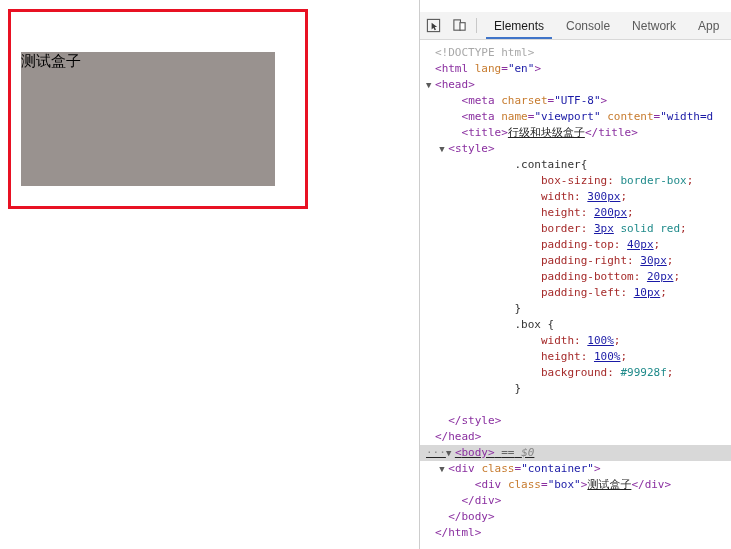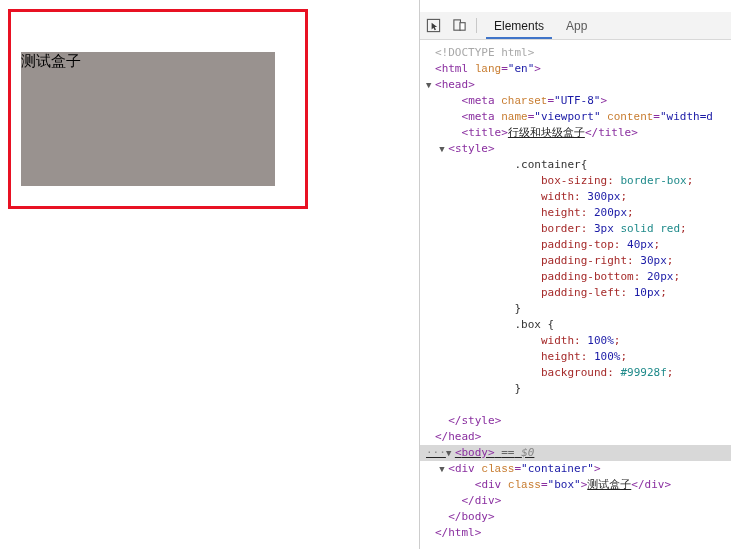--- a/index.html
+++ b/index.html
@@ -149,26 +149,26 @@
   }
   .node-row.selected {
     background: #d8d8d8;
     text-decoration: underline;
   }
 
   
   .c-doctype  { color: #a8a8a8; }
   .c-punct    { color: #8a2fa0; }
   .c-tag      { color: #8a2fa0; }
-  .c-attr     { color: #c77b2e; font-family: Liberation Mono, monospace; }
+  .c-attr     { color: #c77b2e; }
   .c-val      { color: #1a1aa6; }
   .c-text     { color: #222222; text-decoration: underline; }
   .c-sel      { color: #333333; text-align: right; }
   .c-prop     { color: #a52a2a; }
-  .c-num      { color: #1a1aa6; }
+  .c-num      { color: #1a1aa6; text-decoration: underline; }
   .c-kw       { color: #1f8a8a; }
   .c-semi     { color: #a52a2a; }
   .c-brace    { color: #333333; }
   .c-dollar   { color: #888888; font-style: italic; }
   .c-eq       { color: #666666; }
 
   .twisty {
     display: inline-block;
     width: 9px;
     color: #5a5a5a;
@@ -203,20 +203,22 @@
       </div>
       <div class="tb-icon">
         <svg width="15" height="15" viewBox="0 0 16 16">
           <rect x="2" y="2" width="7" height="11" fill="none" stroke="#5a5a5a" stroke-width="1.2"></rect>
           <rect x="8.5" y="5" width="5.5" height="8" fill="#ffffff" stroke="#5a5a5a" stroke-width="1.2"></rect>
         </svg>
       </div>
       <div class="tb-sep"></div>
       <div class="tb-tabs">
         <div class="tb-tab active">Elements</div>
+        <div class="tb-tab">Console</div>
+        <div class="tb-tab">Network</div>
         <div class="tb-tab">App</div>
       </div>
     </div>
 
     <div id="dom-tree"><div class="node-row"><span class="twisty"></span><span class="c-doctype">&lt;!DOCTYPE html&gt;</span></div><div class="node-row"><span class="twisty"></span><span class="c-punct">&lt;</span><span class="c-tag">html</span> <span class="c-attr">lang</span><span class="c-punct">=</span><span class="c-val">"en"</span><span class="c-punct">&gt;</span></div><div class="node-row"><span class="twisty">▼</span><span class="c-punct">&lt;</span><span class="c-tag">head</span><span class="c-punct">&gt;</span></div><div class="node-row">    <span class="twisty"></span><span class="c-punct">&lt;</span><span class="c-tag">meta</span> <span class="c-attr">charset</span><span class="c-punct">=</span><span class="c-val">"UTF-8"</span><span class="c-punct">&gt;</span></div><div class="node-row">    <span class="twisty"></span><span class="c-punct">&lt;</span><span class="c-tag">meta</span> <span class="c-attr">name</span><span class="c-punct">=</span><span class="c-val">"viewport"</span> <span class="c-attr">content</span><span class="c-punct">=</span><span class="c-val">"width=d</span></div><div class="node-row">    <span class="twisty"></span><span class="c-punct">&lt;</span><span class="c-tag">title</span><span class="c-punct">&gt;</span><span class="c-text">行级和块级盒子</span><span class="c-punct">&lt;/</span><span class="c-tag">title</span><span class="c-punct">&gt;</span></div><div class="node-row">  <span class="twisty">▼</span><span class="c-punct">&lt;</span><span class="c-tag">style</span><span class="c-punct">&gt;</span></div><div class="node-row"><span class="twisty"></span>            <span class="c-sel">.container{</span></div><div class="node-row"><span class="twisty"></span>                <span class="c-prop">box-sizing</span><span class="c-semi">:</span> <span class="c-kw">border-box</span><span class="c-semi">;</span></div><div class="node-row"><span class="twisty"></span>                <span class="c-prop">width</span><span class="c-semi">:</span> <span class="c-num">300px</span><span class="c-semi">;</span></div><div class="node-row"><span class="twisty"></span>                <span class="c-prop">height</span><span class="c-semi">:</span> <span class="c-num">200px</span><span class="c-semi">;</span></div><div class="node-row"><span class="twisty"></span>                <span class="c-prop">border</span><span class="c-semi">:</span> <span class="c-num">3px</span> <span class="c-kw">solid</span> <span class="c-kw">red</span><span class="c-semi">;</span></div><div class="node-row"><span class="twisty"></span>                <span class="c-prop">padding-top</span><span class="c-semi">:</span> <span class="c-num">40px</span><span class="c-semi">;</span></div><div class="node-row"><span class="twisty"></span>                <span class="c-prop">padding-right</span><span class="c-semi">:</span> <span class="c-num">30px</span><span class="c-semi">;</span></div><div class="node-row"><span class="twisty"></span>                <span class="c-prop">padding-bottom</span><span class="c-semi">:</span> <span class="c-num">20px</span><span class="c-semi">;</span></div><div class="node-row"><span class="twisty"></span>                <span class="c-prop">padding-left</span><span class="c-semi">:</span> <span class="c-num">10px</span><span class="c-semi">;</span></div><div class="node-row"><span class="twisty"></span>            <span class="c-brace">}</span></div><div class="node-row"><span class="twisty"></span>            <span class="c-sel">.box {</span></div><div class="node-row"><span class="twisty"></span>                <span class="c-prop">width</span><span class="c-semi">:</span> <span class="c-num">100%</span><span class="c-semi">;</span></div><div class="node-row"><span class="twisty"></span>                <span class="c-prop">height</span><span class="c-semi">:</span> <span class="c-num">100%</span><span class="c-semi">;</span></div><div class="node-row"><span class="twisty"></span>                <span class="c-prop">background</span><span class="c-semi">:</span> <span class="c-kw">#99928f</span><span class="c-semi">;</span></div><div class="node-row"><span class="twisty"></span>            <span class="c-brace">}</span></div><div class="node-row"><span class="twisty"></span></div><div class="node-row">  <span class="twisty"></span><span class="c-punct">&lt;/</span><span class="c-tag">style</span><span class="c-punct">&gt;</span></div><div class="node-row"><span class="twisty"></span><span class="c-punct">&lt;/</span><span class="c-tag">head</span><span class="c-punct">&gt;</span></div><div class="node-row selected"><span class="dots">···</span><span class="twisty">▼</span><span class="c-punct">&lt;</span><span class="c-tag">body</span><span class="c-punct">&gt;</span> <span class="c-eq">==</span> <span class="c-dollar">$0</span></div><div class="node-row">  <span class="twisty">▼</span><span class="c-punct">&lt;</span><span class="c-tag">div</span> <span class="c-attr">class</span><span class="c-punct">=</span><span class="c-val">"container"</span><span class="c-punct">&gt;</span></div><div class="node-row">      <span class="twisty"></span><span class="c-punct">&lt;</span><span class="c-tag">div</span> <span class="c-attr">class</span><span class="c-punct">=</span><span class="c-val">"box"</span><span class="c-punct">&gt;</span><span class="c-text">测试盒子</span><span class="c-punct">&lt;/</span><span class="c-tag">div</span><span class="c-punct">&gt;</span></div><div class="node-row">    <span class="twisty"></span><span class="c-punct">&lt;/</span><span class="c-tag">div</span><span class="c-punct">&gt;</span></div><div class="node-row">  <span class="twisty"></span><span class="c-punct">&lt;/</span><span class="c-tag">body</span><span class="c-punct">&gt;</span></div><div class="node-row"><span class="twisty"></span><span class="c-punct">&lt;/</span><span class="c-tag">html</span><span class="c-punct">&gt;</span></div></div>
 
   </div>
 </div>
 
 </body></html>

